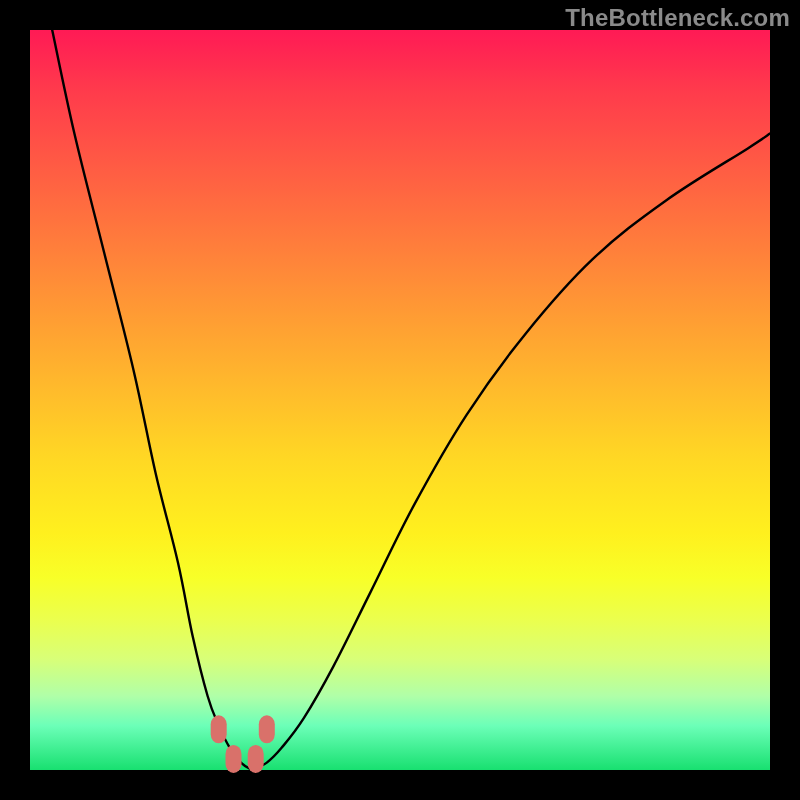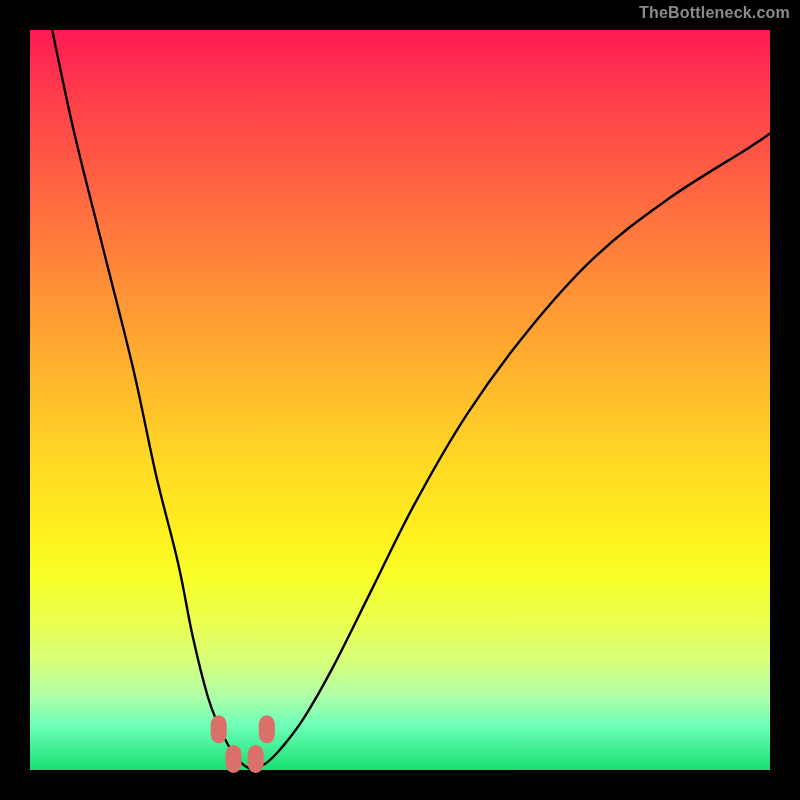--- a/index.html
+++ b/index.html
@@ -46,21 +46,21 @@
     top: 0;
     width: 740px;
     height: 740px;
     overflow: visible;
   }
   .watermark {
     position: absolute;
     top: 4px;
     right: 10px;
     font-family: Arial, Helvetica, sans-serif;
-    font-size: 16px;
+    font-size: 24px;
     font-weight: 600;
     color: #8a8a8a;
     letter-spacing: 0.2px;
   }
 </style>
 </head>
 <body>
 
 <div class="frame">
   <div class="plot">

